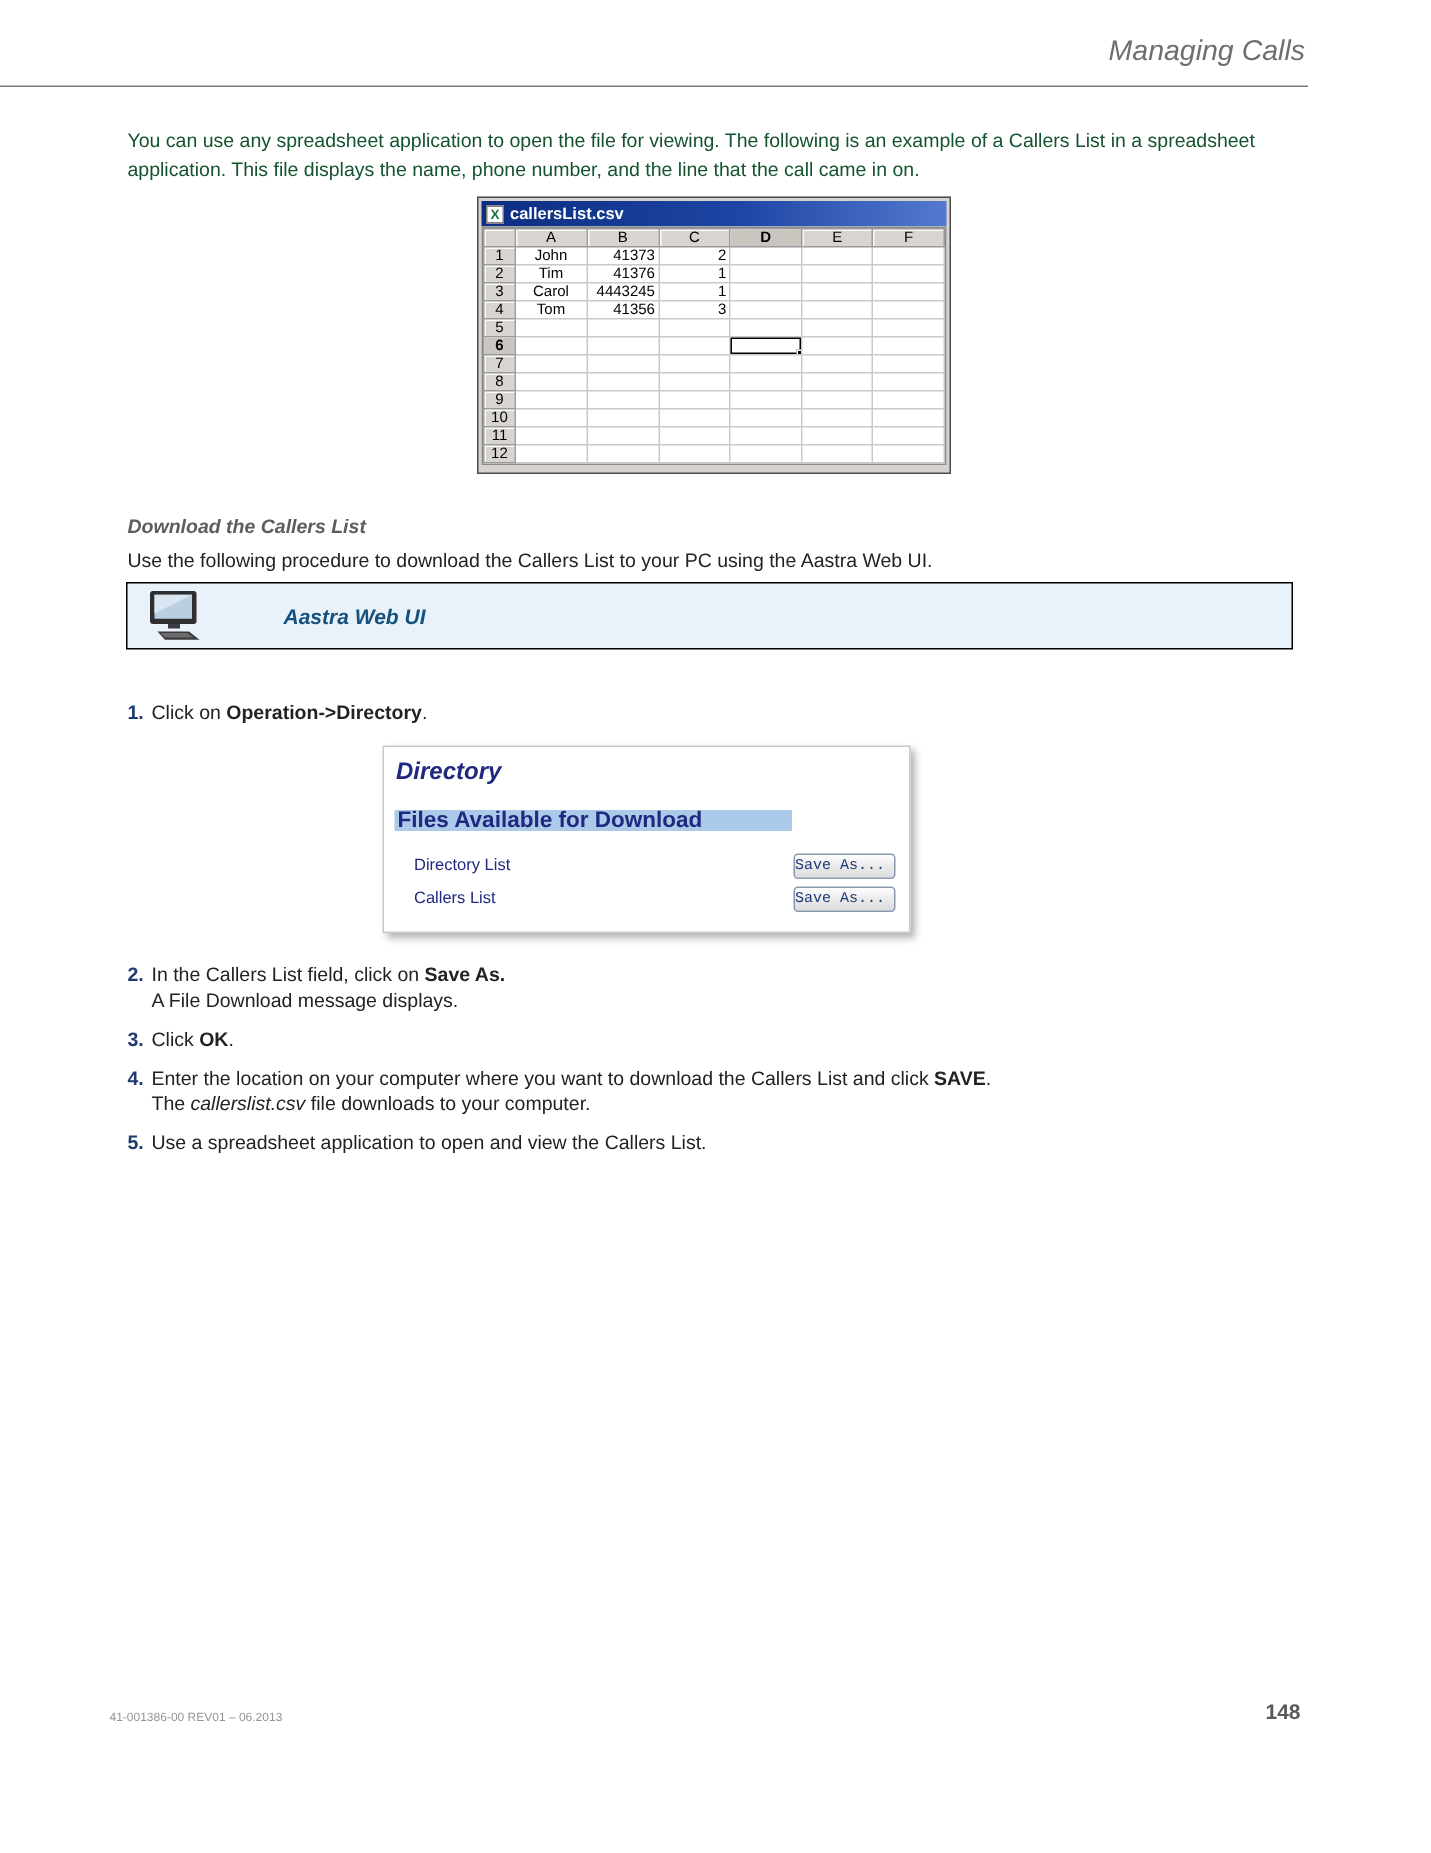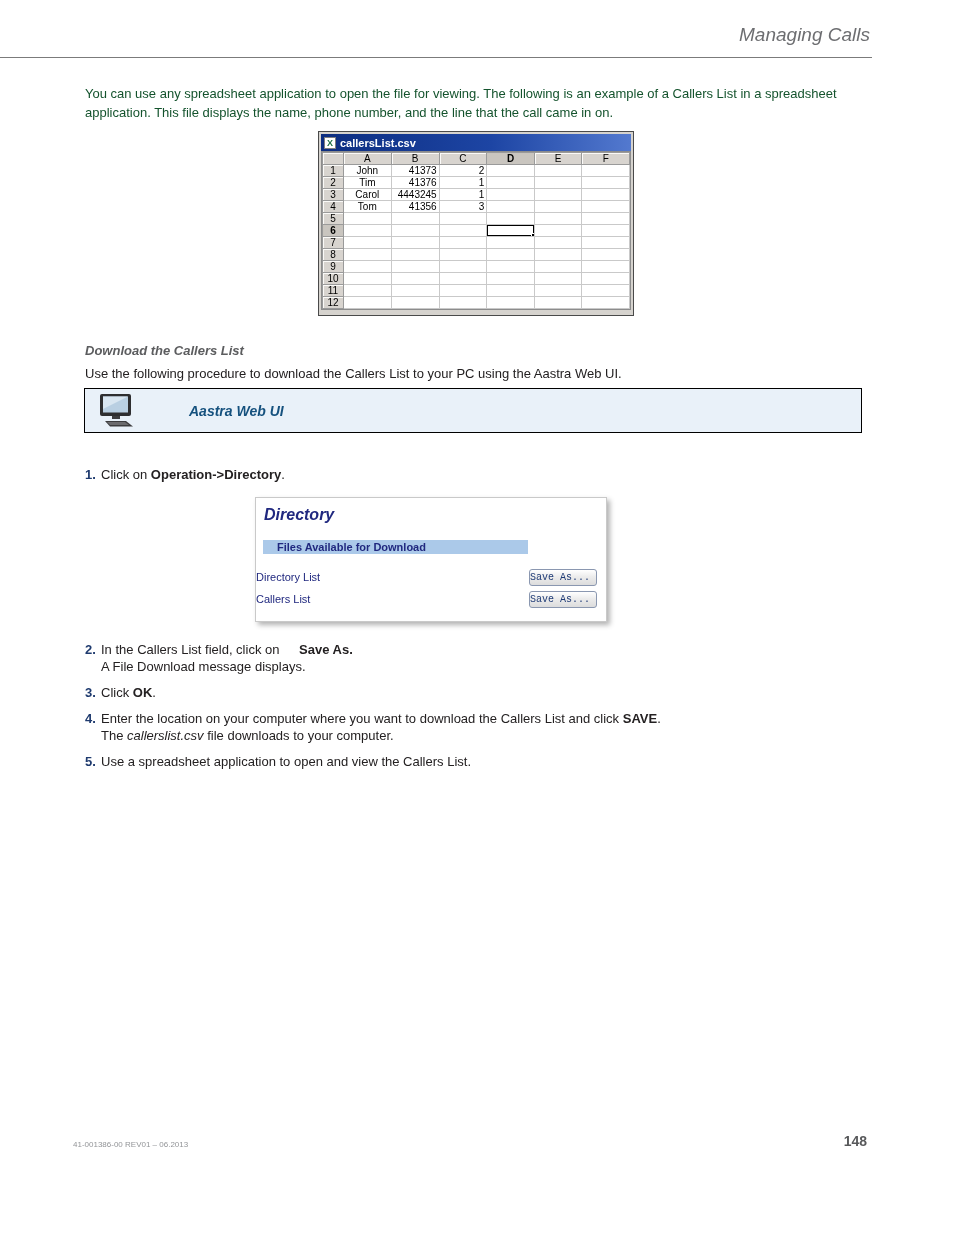--- a/index.html
+++ b/index.html
@@ -97,25 +97,25 @@
     position:absolute; top:497px; left:255px; width:352px; height:125px;
     background:#ffffff; border:1px solid #c9c9c9;
     box-shadow:3px 3px 5px rgba(0,0,0,0.30);
   }
   .dir-title {
     position:absolute; top:8px; left:8px;
     font-size:16px; font-weight:bold; color:#20287f;font-style:italic;
   }
   .dir-filesbar {
     position:absolute; top:42px; left:7px; width:265px; height:14px;
-    background:#abc9e9; color:#20287f; font-size:11px; font-weight:bold;
-    line-height:14px; padding-left:14px;
+    background:#abc9e9; color:#20287f; font-size:15px; font-weight:bold;
+    line-height:14px; padding-left:2px;
   }
   .dir-row {
-    position:absolute; left:0; right:9px; height:18px;
+    position:absolute; left:20px; right:9px; height:18px;
     display:flex; justify-content:space-between; align-items:center;
   }
   .dir-row-0 { top:70px; }
   .dir-row-1 { top:92px; }
   .dir-label { font-size:11px; color:#20287f; }
   .dir-btn {
     width:68px; height:17px; font-family:Liberation Mono, monospace;
     font-size:10px; color:#1e3a75; text-align:left; line-height:15px;
     background:linear-gradient(#ffffff, #ececec 45%, #dcdcdc);
     border:1px solid #8a97b0; border-radius:3px; cursor:pointer;
@@ -312,21 +312,21 @@
     <div class="dir-row dir-row-1">
       <span class="dir-label">Callers List</span>
       <button class="dir-btn">Save As...</button>
     </div>
       </div>
   </div>
 
   <ul class="steps steps-b">
       <li class="step">
       <span class="n">2.</span>
-      <span class="body"><span><span style="">In the Callers List field, click on </span><span style="font-weight:bold;margin-left:16px;">Save As.</span></span><div class="sub"><span style="">A File Download message displays.</span></div></span>
+      <span class="body"><span><span style="">In the Callers List field, click on </span><span style="font-weight:bold;">Save As.</span></span><div class="sub"><span style="">A File Download message displays.</span></div></span>
     </li>
       <li class="step">
       <span class="n">3.</span>
       <span class="body"><span><span style="">Click </span><span style="font-weight:bold;">OK</span><span style="">.</span></span></span>
     </li>
       <li class="step">
       <span class="n">4.</span>
       <span class="body"><span><span style="">Enter the location on your computer where you want to download the Callers List and click </span><span style="font-weight:bold;">SAVE</span><span style="">.</span></span><div class="sub"><span style="">The </span><span style="font-style:italic;">callerslist.csv</span><span style=""> file downloads to your computer.</span></div></span>
     </li>
       <li class="step">

